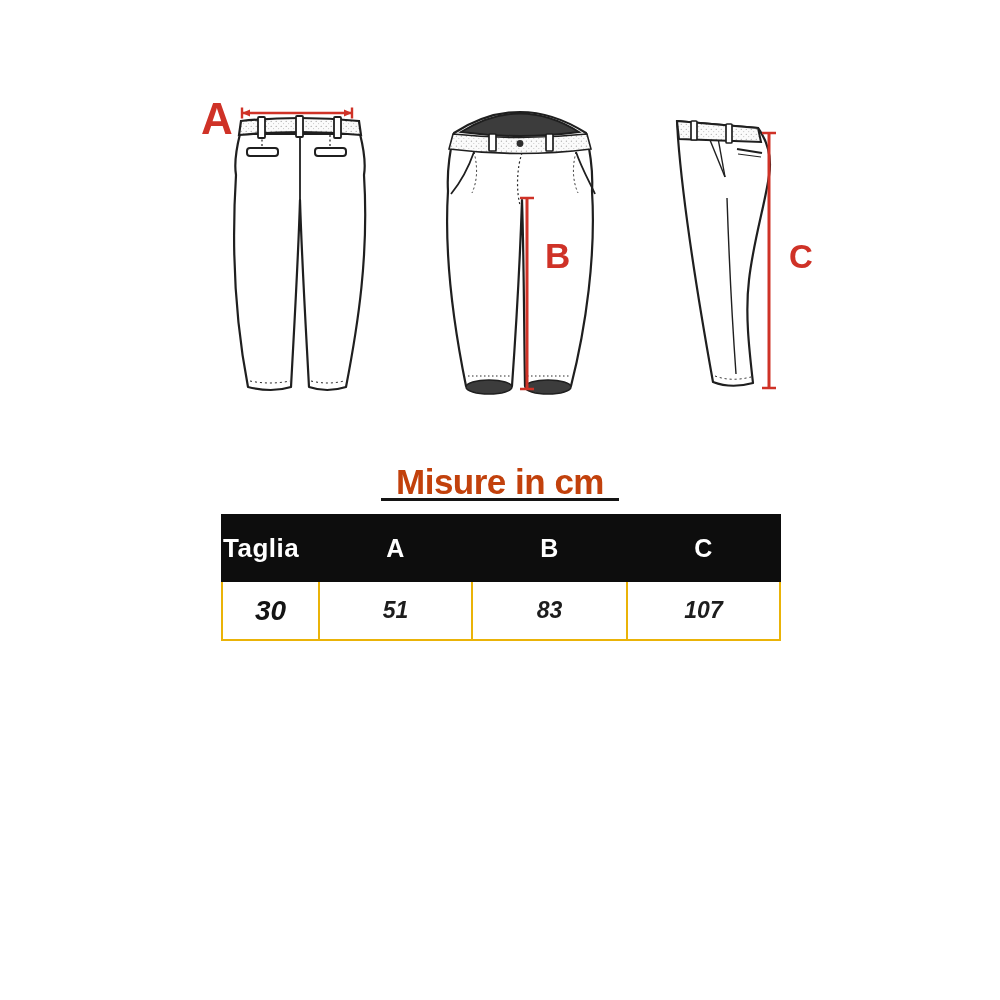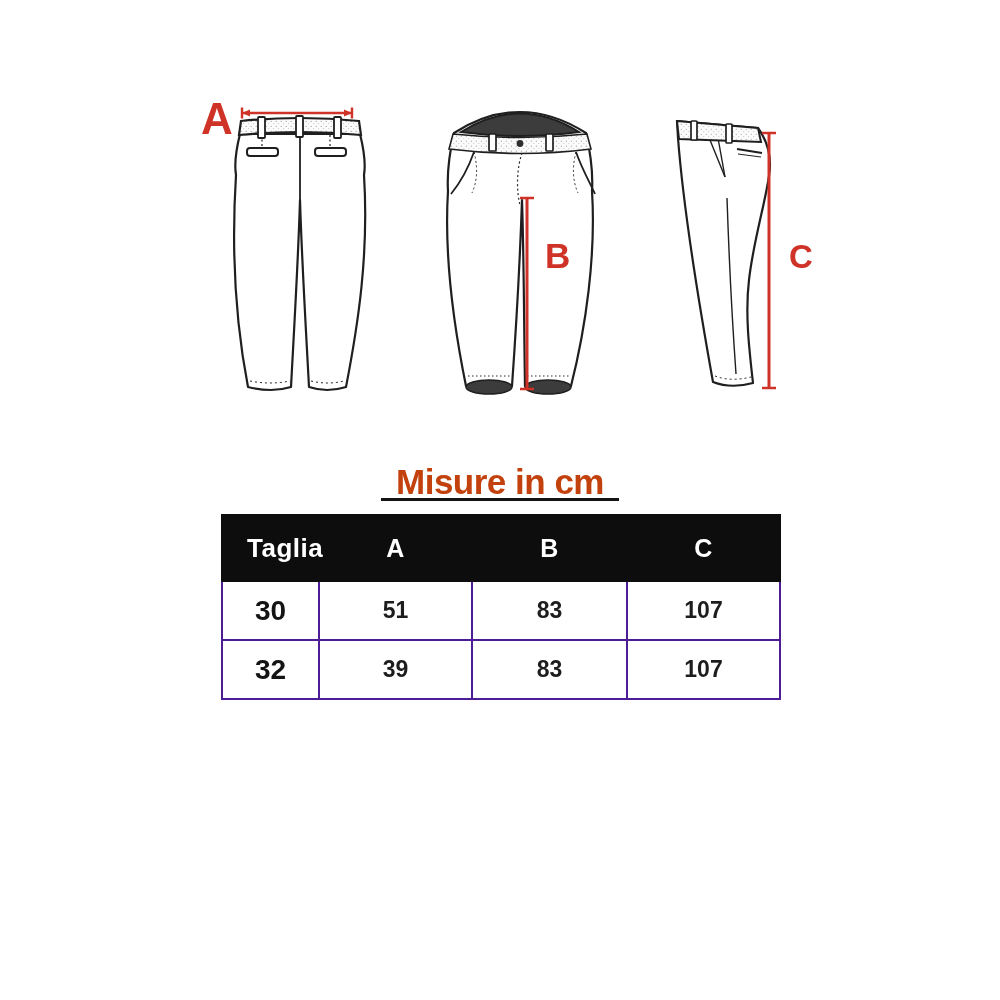--- a/index.html
+++ b/index.html
@@ -24,24 +24,24 @@
   }
   table.size-table{
     position:absolute;left:221px;top:514px;width:558px;
     border-collapse:collapse;table-layout:fixed;
     border:2px solid #141414;background:#ffffff;
   }
   table.size-table th{
     background:#0d0d0d;color:#ffffff;height:62px;font-weight:bold;
     font-size:25px;text-align:center;border:2px solid #0d0d0d;letter-spacing:0.5px;
   }
-  table.size-table th.taglia{text-align:left;padding-left:24px;font-size:26px;margin-left:44px;}
+  table.size-table th.taglia{text-align:left;padding-left:0;font-size:26px;margin-left:44px;}
   table.size-table td{
-    border:2px solid #4c1d95;height:55px;text-align:center;vertical-align:middle;
-    font-weight:bold;font-size:23px;color:#1d1d1d;
+    border:2px solid #eab308;height:55px;text-align:center;vertical-align:middle;
+    font-weight:bold;font-size:23px;color:#1d1d1d;font-style:italic;
   }
   table.size-table td.size-col{font-size:28px;color:#141414;}
 </style>
 </head>
 <body>
 
 <div id="canvas">
 
   <svg class="view-svg" style="left:230px;top:105px;" width="140" height="295" viewBox="0 0 140 295">
     <defs>
@@ -180,22 +180,16 @@
         <th>C</th>
       </tr>
     </thead>
     <tbody>
       <tr>
         <td class="size-col">30</td>
         <td>51</td>
         <td>83</td>
         <td>107</td>
       </tr>
-      <tr>
-        <td class="size-col">32</td>
-        <td>39</td>
-        <td>83</td>
-        <td>107</td>
-      </tr>
     </tbody>
   </table>
 
 </div>
 
 </body></html>

